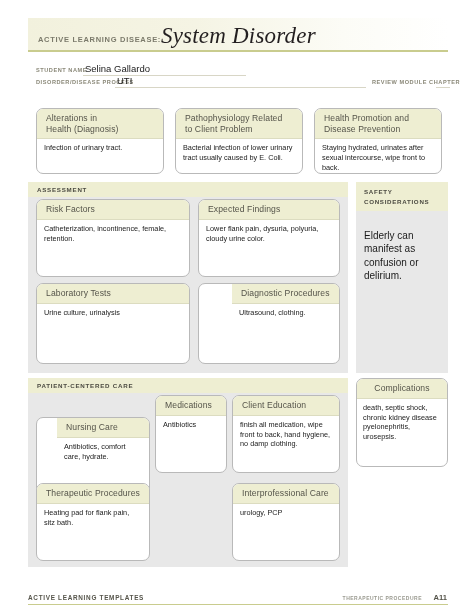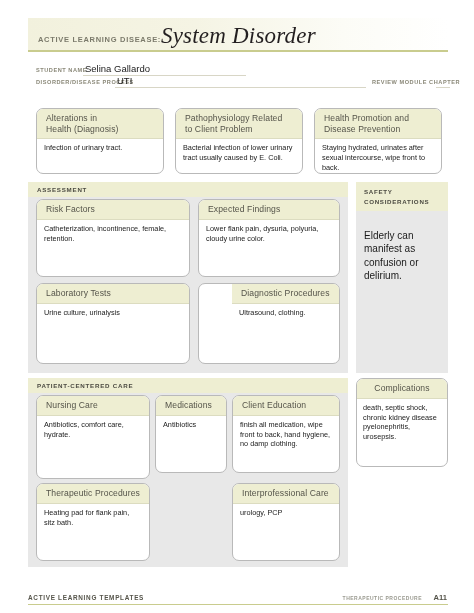--- a/index.html
+++ b/index.html
@@ -163,21 +163,21 @@
     line-height: 1.6;
   }
   #panel-safety .safety-body {
     padding: 18px 8px;
     font-size: 10px;
     line-height: 1.35;
     color: #1b1b1b;
   }
 
   
-  #card-nursing   { left: 36px; top: 395px; width: 114px; height: 84px; }
+  #card-nursing   { left: 36px; top: 417px; width: 114px; height: 84px; padding-left: 20px; }
   #card-meds      { left: 155px; top: 395px; width: 72px;  height: 78px; }
   #card-clientedu { left: 232px; top: 395px; width: 108px; height: 78px; }
   #card-therapeutic { left: 36px; top: 483px; width: 114px; height: 78px; }
   #card-interprof   { left: 232px; top: 483px; width: 108px; height: 78px; }
 
   
   #card-complications {
     position: absolute;
     left: 356px; top: 378px;
     width: 92px; height: 89px;

